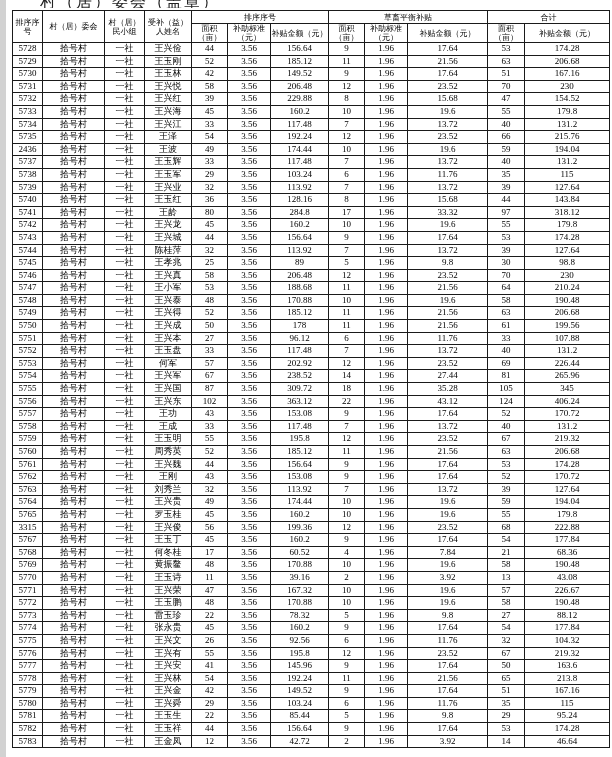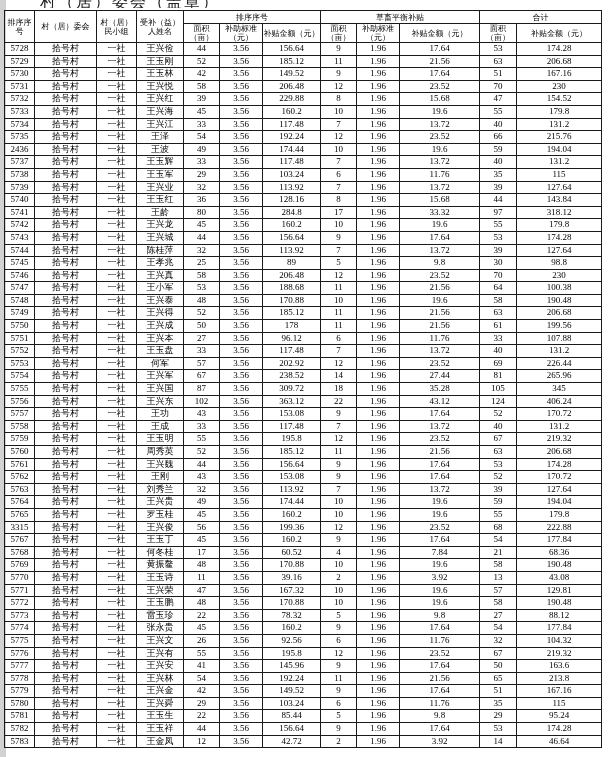--- a/index.html
+++ b/index.html
@@ -10,21 +10,21 @@
   }
   .scan-margin{
     position:absolute;left:0;top:0;width:6px;height:757px;background:#d2d2d2;
   }
   .top-clip{
     position:absolute;left:40px;top:0;height:8px;width:300px;overflow:hidden;
     font-size:16px;line-height:11px;letter-spacing:2px;color:#222;
   }
   .top-clip span{display:block;margin-top:-4px;}
   table.subsidy{
-    position:absolute;left:4px;top:10px;
+    position:absolute;left:12px;top:10px;
     border-collapse:collapse;table-layout:fixed;width:597px;font-family:Liberation Serif, serif;
   }
   table.subsidy th, table.subsidy td{
     border:1px solid #1a1a1a;
     padding:0;margin:0;
     text-align:center;vertical-align:middle;
     overflow:hidden;white-space:nowrap;
   }
   table.subsidy th{
     font-weight:normal;font-size:8px;line-height:9px;white-space:normal;
@@ -357,21 +357,21 @@
         <td>拾号村</td>
         <td>一社</td>
         <td>王小军</td>
         <td>53</td>
         <td>3.56</td>
         <td>188.68</td>
         <td>11</td>
         <td>1.96</td>
         <td>21.56</td>
         <td>64</td>
-        <td>100.38</td>
+        <td>210.24</td>
       </tr>
       <tr>
         <td>5748</td>
         <td>拾号村</td>
         <td>一社</td>
         <td>王兴泰</td>
         <td>48</td>
         <td>3.56</td>
         <td>170.88</td>
         <td>10</td>
@@ -693,21 +693,21 @@
         <td>拾号村</td>
         <td>一社</td>
         <td>王兴荣</td>
         <td>47</td>
         <td>3.56</td>
         <td>167.32</td>
         <td>10</td>
         <td>1.96</td>
         <td>19.6</td>
         <td>57</td>
-        <td>129.81</td>
+        <td>226.67</td>
       </tr>
       <tr>
         <td>5772</td>
         <td>拾号村</td>
         <td>一社</td>
         <td>王玉鹏</td>
         <td>48</td>
         <td>3.56</td>
         <td>170.88</td>
         <td>10</td>

